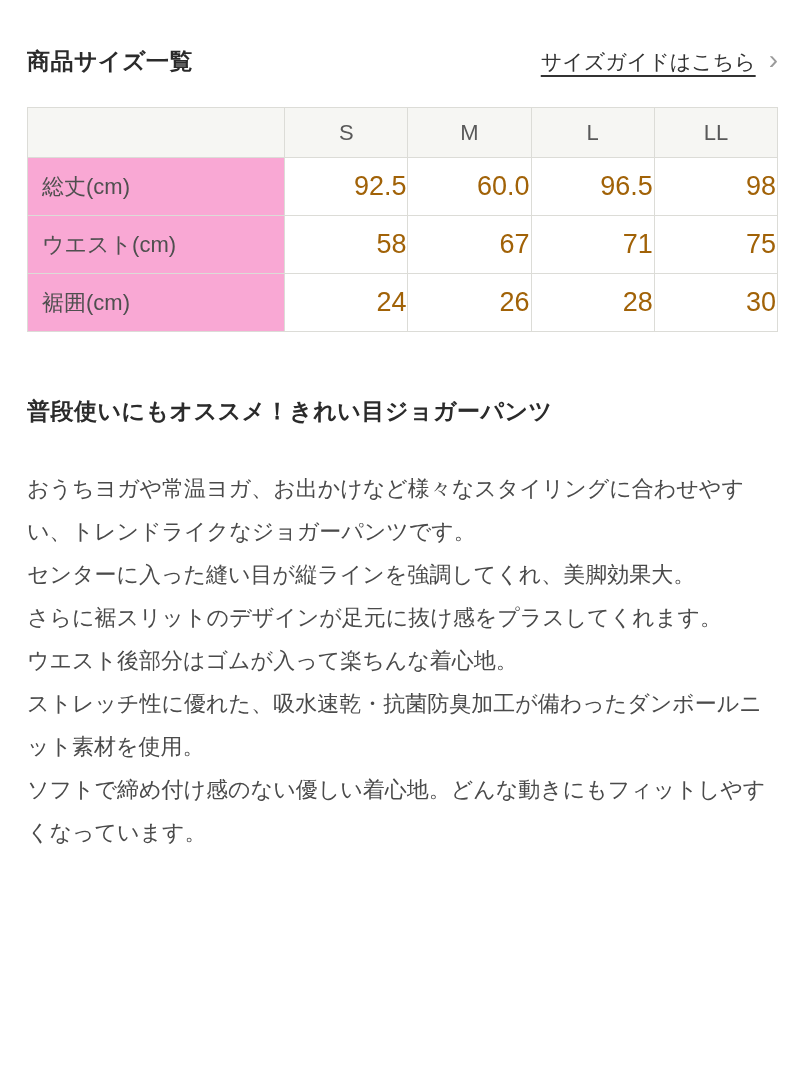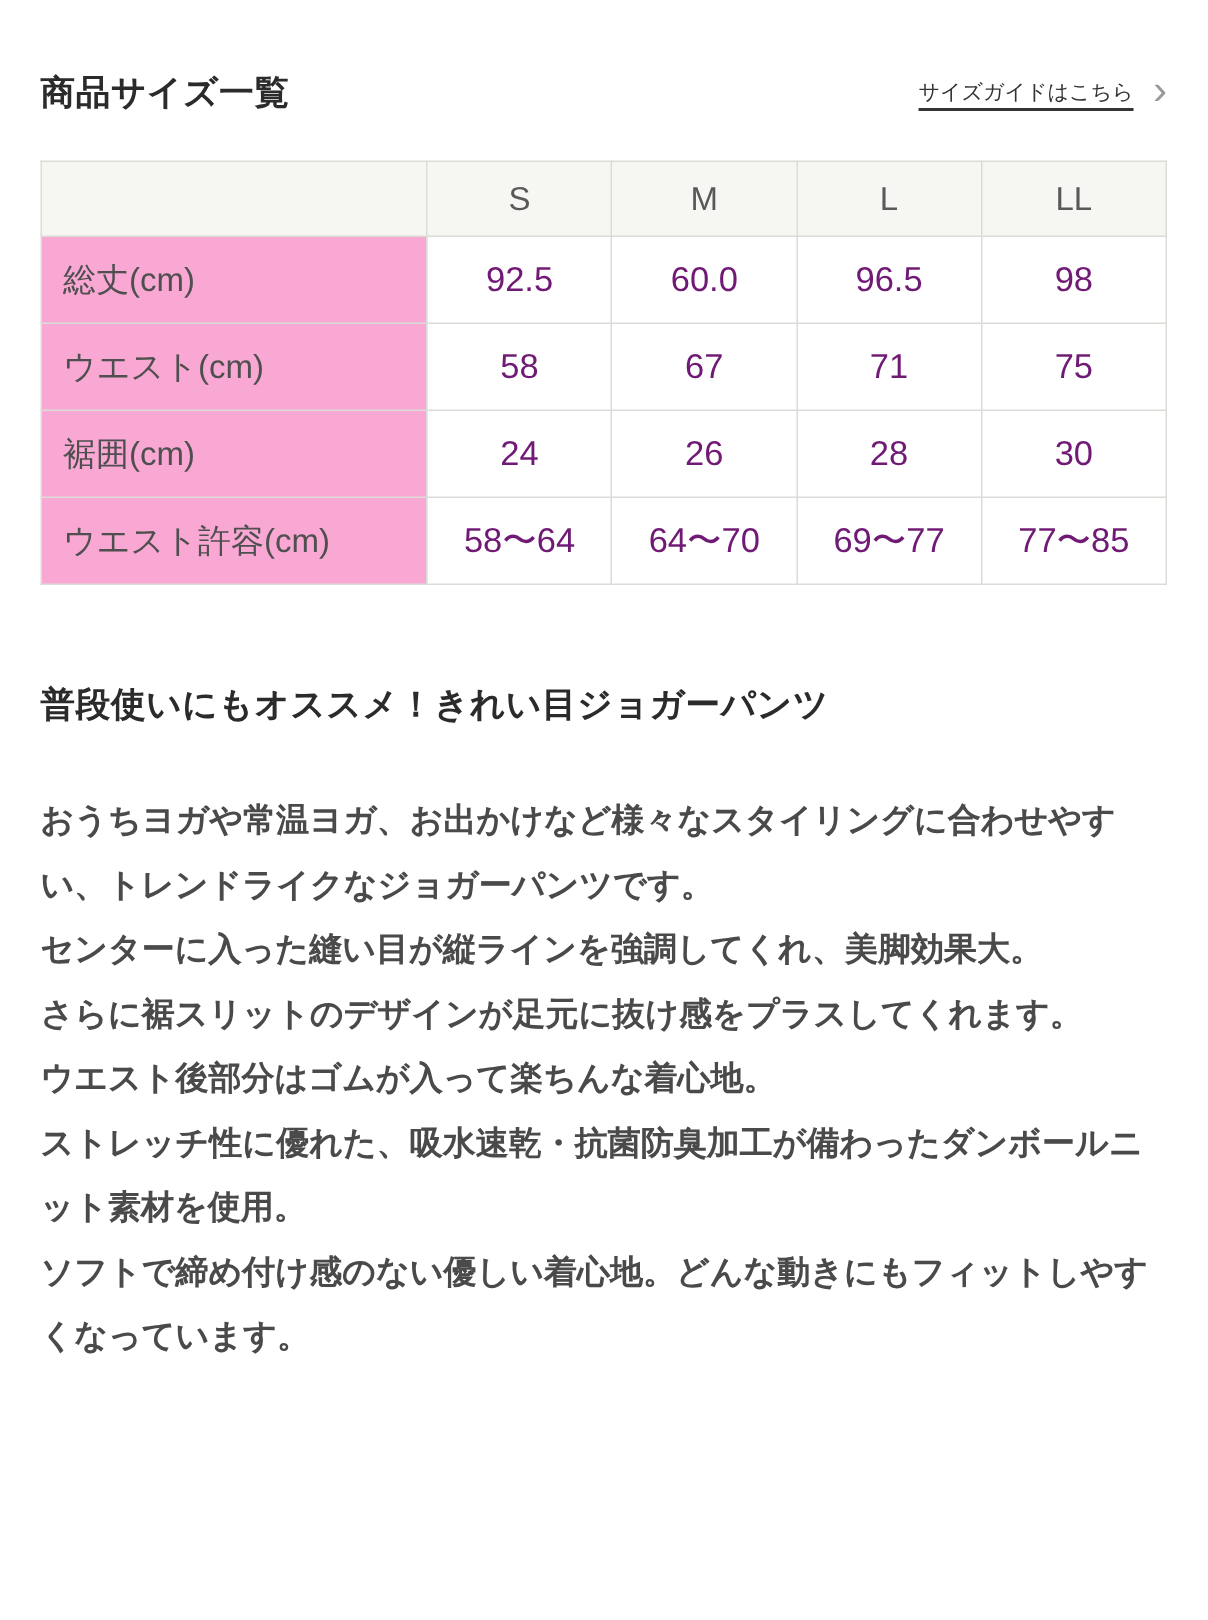--- a/index.html
+++ b/index.html
@@ -31,21 +31,21 @@
     letter-spacing: 0.5px;
   }
   .size-guide-link {
     display: flex;
     align-items: center;
     gap: 13px;
     text-decoration: none;
     cursor: pointer;
   }
   .size-guide-link .link-text {
-    font-size: 14px;
+    font-size: 21px;
     color: #333333;
     text-decoration: underline;
     text-underline-offset: 6px;
     text-decoration-thickness: 1.5px;
   }
   .size-guide-link .chev {
     font-size: 28px;
     line-height: 1;
     color: #9b9b9b;
     font-weight: normal;
@@ -73,39 +73,39 @@
   .size-table tbody th {
     height: 58px;
     text-align: left;
     padding-left: 14px;
     font-size: 22px;
     color: #4f4f4f;
     background: #f9a8d4;
   }
   .size-table tbody td {
     height: 58px;
-    text-align: center;
-    font-size: 23px;
-    color: #701a75;
+    text-align: right;
+    font-size: 27px;
+    color: #a16207;
     background: #ffffff;
   }
   .desc-heading {
     margin: 64px 0 0 0;
     font-size: 23px;
     font-weight: bold;
     color: #2b2b2b;
     letter-spacing: 0.5px;
   }
   .description {
     margin-top: 40px;
     font-size: 22px;
     line-height: 43px;
     color: #4a4a4a;
   }
-  .description p { margin: 0; font-weight: bold; }
+  .description p { margin: 0; }
 </style>
 </head>
 <body>
 
 <div class="page">
 
   <div class="section-header">
     <h2 class="section-title">商品サイズ一覧</h2>
     <a class="size-guide-link">
       <span class="link-text">サイズガイドはこちら</span>
@@ -145,27 +145,20 @@
         <td>71</td>
         <td>75</td>
       </tr>
       <tr>
         <th>裾囲(cm)</th>
         <td>24</td>
         <td>26</td>
         <td>28</td>
         <td>30</td>
       </tr>
-      <tr>
-        <th>ウエスト許容(cm)</th>
-        <td>58〜64</td>
-        <td>64〜70</td>
-        <td>69〜77</td>
-        <td>77〜85</td>
-      </tr>
     </tbody>
   </table>
 
   <h3 class="desc-heading">普段使いにもオススメ！きれい目ジョガーパンツ</h3>
 
   <div class="description">
     <p>おうちヨガや常温ヨガ、お出かけなど様々なスタイリングに合わせやすい、トレンドライクなジョガーパンツです。</p>
     <p>センターに入った縫い目が縦ラインを強調してくれ、美脚効果大。</p>
     <p>さらに裾スリットのデザインが足元に抜け感をプラスしてくれます。</p>
     <p>ウエスト後部分はゴムが入って楽ちんな着心地。</p>

